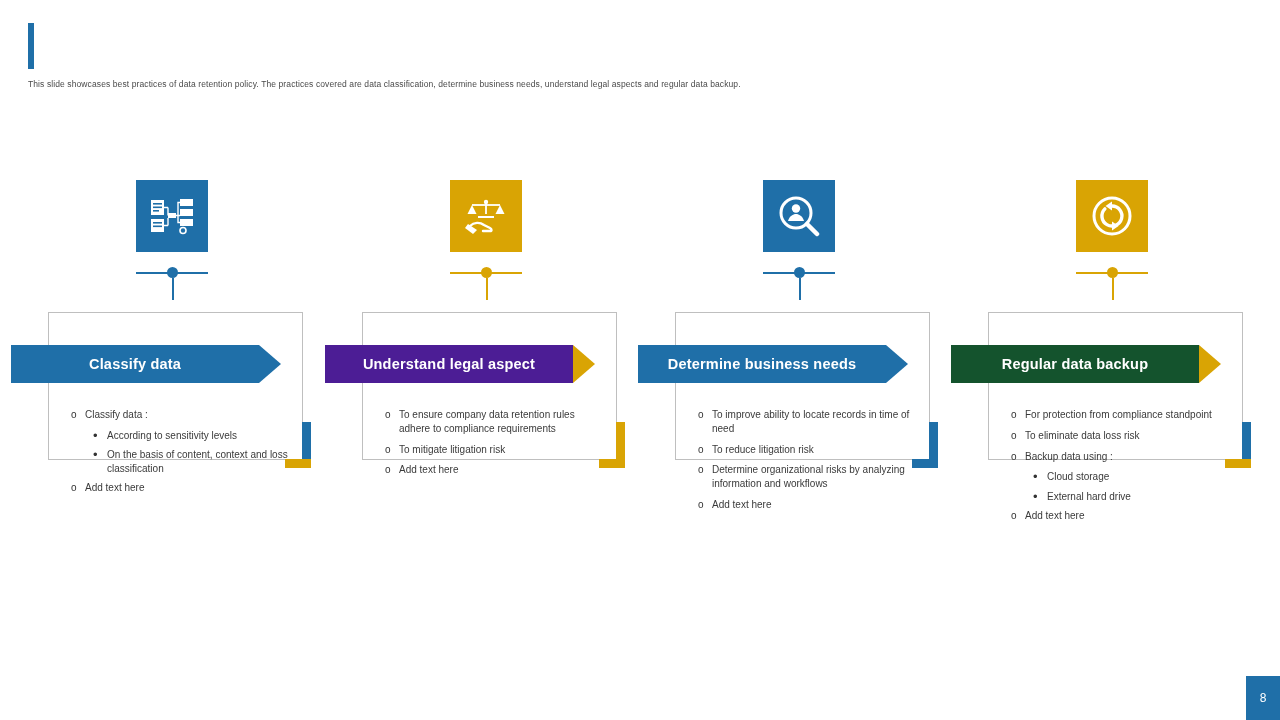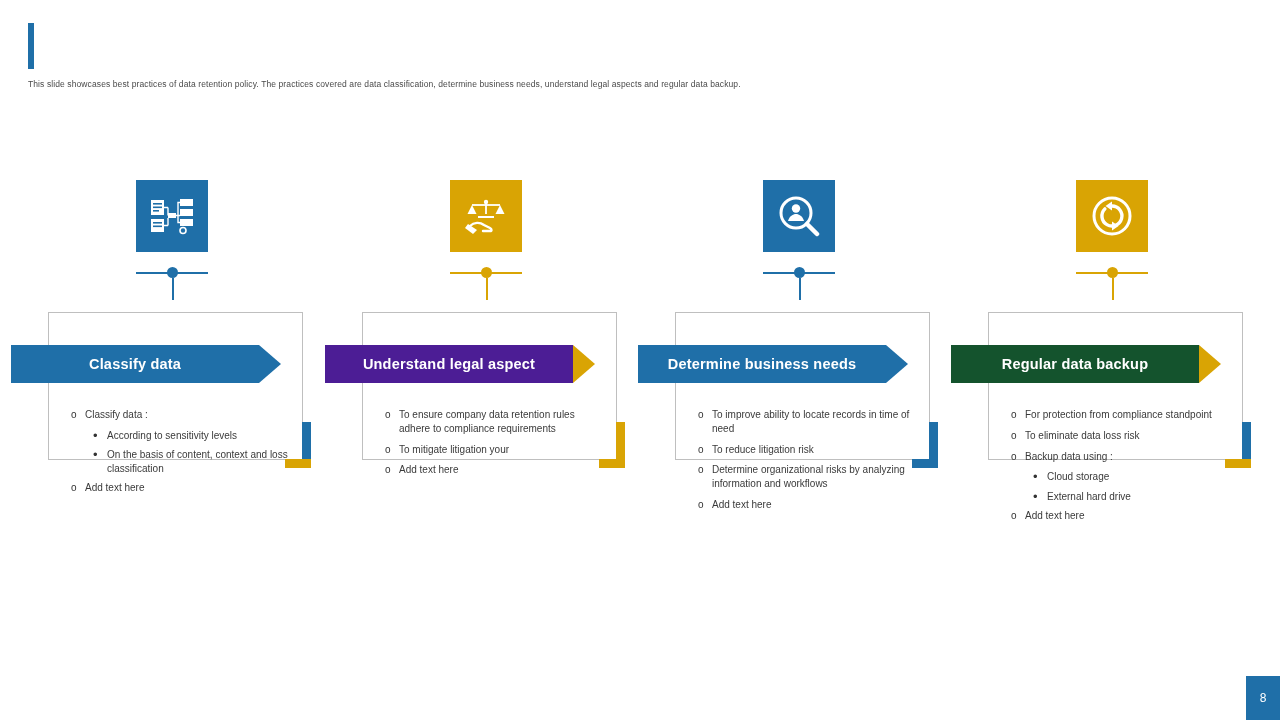--- a/index.html
+++ b/index.html
@@ -145,21 +145,21 @@
           </div>
           <div class="banner-arrow" style="border-left:22px solid #d9a404;"></div>
         </div>
         <div class="bullets">
           <div class="b-row">
               <span class="b-mark">o</span>
               <span class="b-text">To ensure company data retention rules adhere to compliance requirements</span>
             </div>
           <div class="b-row">
               <span class="b-mark">o</span>
-              <span class="b-text">To mitigate litigation your</span>
+              <span class="b-text">To mitigate litigation risk</span>
             </div>
           <div class="b-row">
               <span class="b-mark">o</span>
               <span class="b-text">Add text here</span>
             </div>
         </div>
         <div class="corner" style="right:-9px; bottom:-9px;">
           <div class="v" style="background:#d9a404;"></div>
           <div class="h" style="background:#d9a404;"></div>
         </div>

